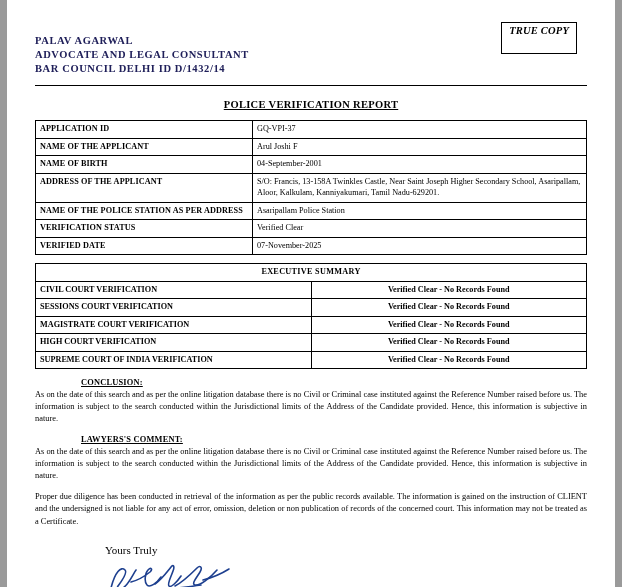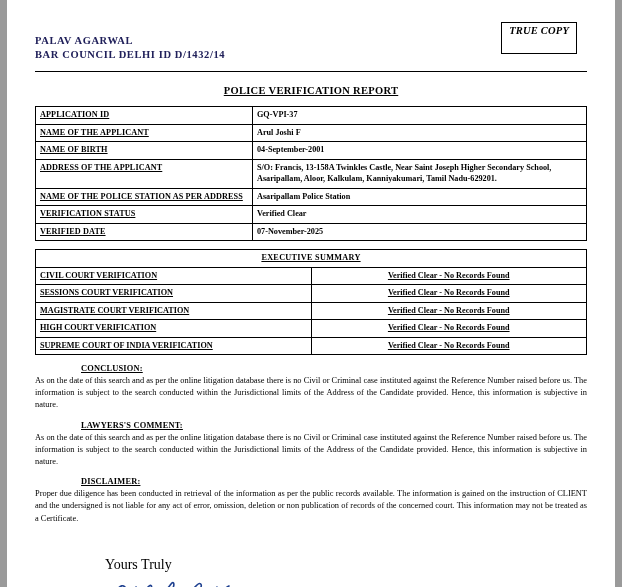--- a/index.html
+++ b/index.html
@@ -94,40 +94,38 @@
     border: 1px solid #000;
     padding: 2px 4px 3px 4px;
     font-size: 8.2px;
     vertical-align: top;
     line-height: 11.5px;
   }
   td.label {
     width: 208px;
     font-weight: bold;
     letter-spacing: 0.1px;
-    text-decoration: underline;
   }
   td.value {
-    font-weight: bold;
+    font-weight: normal;
   }
 
   .summary-wrap {
     margin-top: 8px;
   }
   table.summary {
     width: 100%;
     border-collapse: collapse;
     table-layout: fixed;
   }
   table.summary td {
     border: 1px solid #000;
     padding: 2px 4px 3px 4px;
     font-size: 8.2px;
     line-height: 11.5px;
-    text-decoration: underline;
   }
   td.sum-head {
     text-align: center;
     font-weight: bold;
     letter-spacing: 0.3px;
   }
   td.sum-label {
     width: 208px;
     font-weight: bold;
   }
@@ -147,23 +145,23 @@
     padding-left: 46px;
   }
   .section-body {
     font-size: 8.4px;
     line-height: 12.2px;
     text-align: justify;
     margin-top: 2px;
   }
 
   .signoff {
-    margin-top: 32px;
+    margin-top: 16px;
     margin-left: 70px;
-    font-size: 14px;
+    font-size: 11px;
   }
   .sig-area {
     margin-top: 2px;
     margin-left: 70px;
     height: 42px;
     position: relative;
   }
   .sig-svg { display: block; }
 </style>
 </head>
@@ -172,20 +170,21 @@
 <div class="page">
   <div class="edge-left"></div>
   <div class="edge-right"></div>
 
   <div class="content">
 
     <div class="true-copy">TRUE COPY</div>
 
     <div class="letterhead">
       <div class="lh-name">PALAV AGARWAL</div>
+      <div>ADVOCATE AND LEGAL CONSULTANT</div>
       <div>BAR COUNCIL DELHI ID D/1432/14</div>
     </div>
 
     <div class="rule"></div>
 
     <div class="doc-title">
       <span>POLICE VERIFICATION REPORT</span>
     </div>
 
     <table class="details">
@@ -255,21 +254,20 @@
       <div class="section-title">CONCLUSION:</div>
       <div class="section-body">As on the date of this search and as per the online litigation database there is no Civil or Criminal case instituted against the Reference Number raised before us. The information is subject to the search conducted within the Jurisdictional limits of the Address of the Candidate provided. Hence, this information is subjective in nature.</div>
     </div>
 
     <div class="section">
       <div class="section-title">LAWYERS'S COMMENT:</div>
       <div class="section-body">As on the date of this search and as per the online litigation database there is no Civil or Criminal case instituted against the Reference Number raised before us. The information is subject to the search conducted within the Jurisdictional limits of the Address of the Candidate provided. Hence, this information is subjective in nature.</div>
     </div>
 
     <div class="section">
-      <div class="section-title">DISCLAIMER:</div>
       <div class="section-body">Proper due diligence has been conducted in retrieval of the information as per the public records available. The information is gained on the instruction of CLIENT and the undersigned is not liable for any act of error, omission, deletion or non publication of records of the concerned court. This information may not be treated as a Certificate.</div>
     </div>
 
     <div class="signoff">Yours Truly</div>
 
     <div class="sig-area">
       <svg class="sig-svg" width="130" height="42" viewBox="0 0 130 42">
         <g fill="none" stroke="#1d3f8f" stroke-width="1.6" stroke-linecap="round">
           <path d="M6 30 C10 14, 16 8, 20 12 C23 15, 16 24, 13 28 C11 31, 14 33, 18 30 C24 26, 28 16, 31 12"></path>
           <path d="M26 24 C34 22, 40 18, 45 14 C48 11, 46 9, 43 12 C40 15, 39 24, 42 27 C45 30, 52 25, 56 19"></path>

